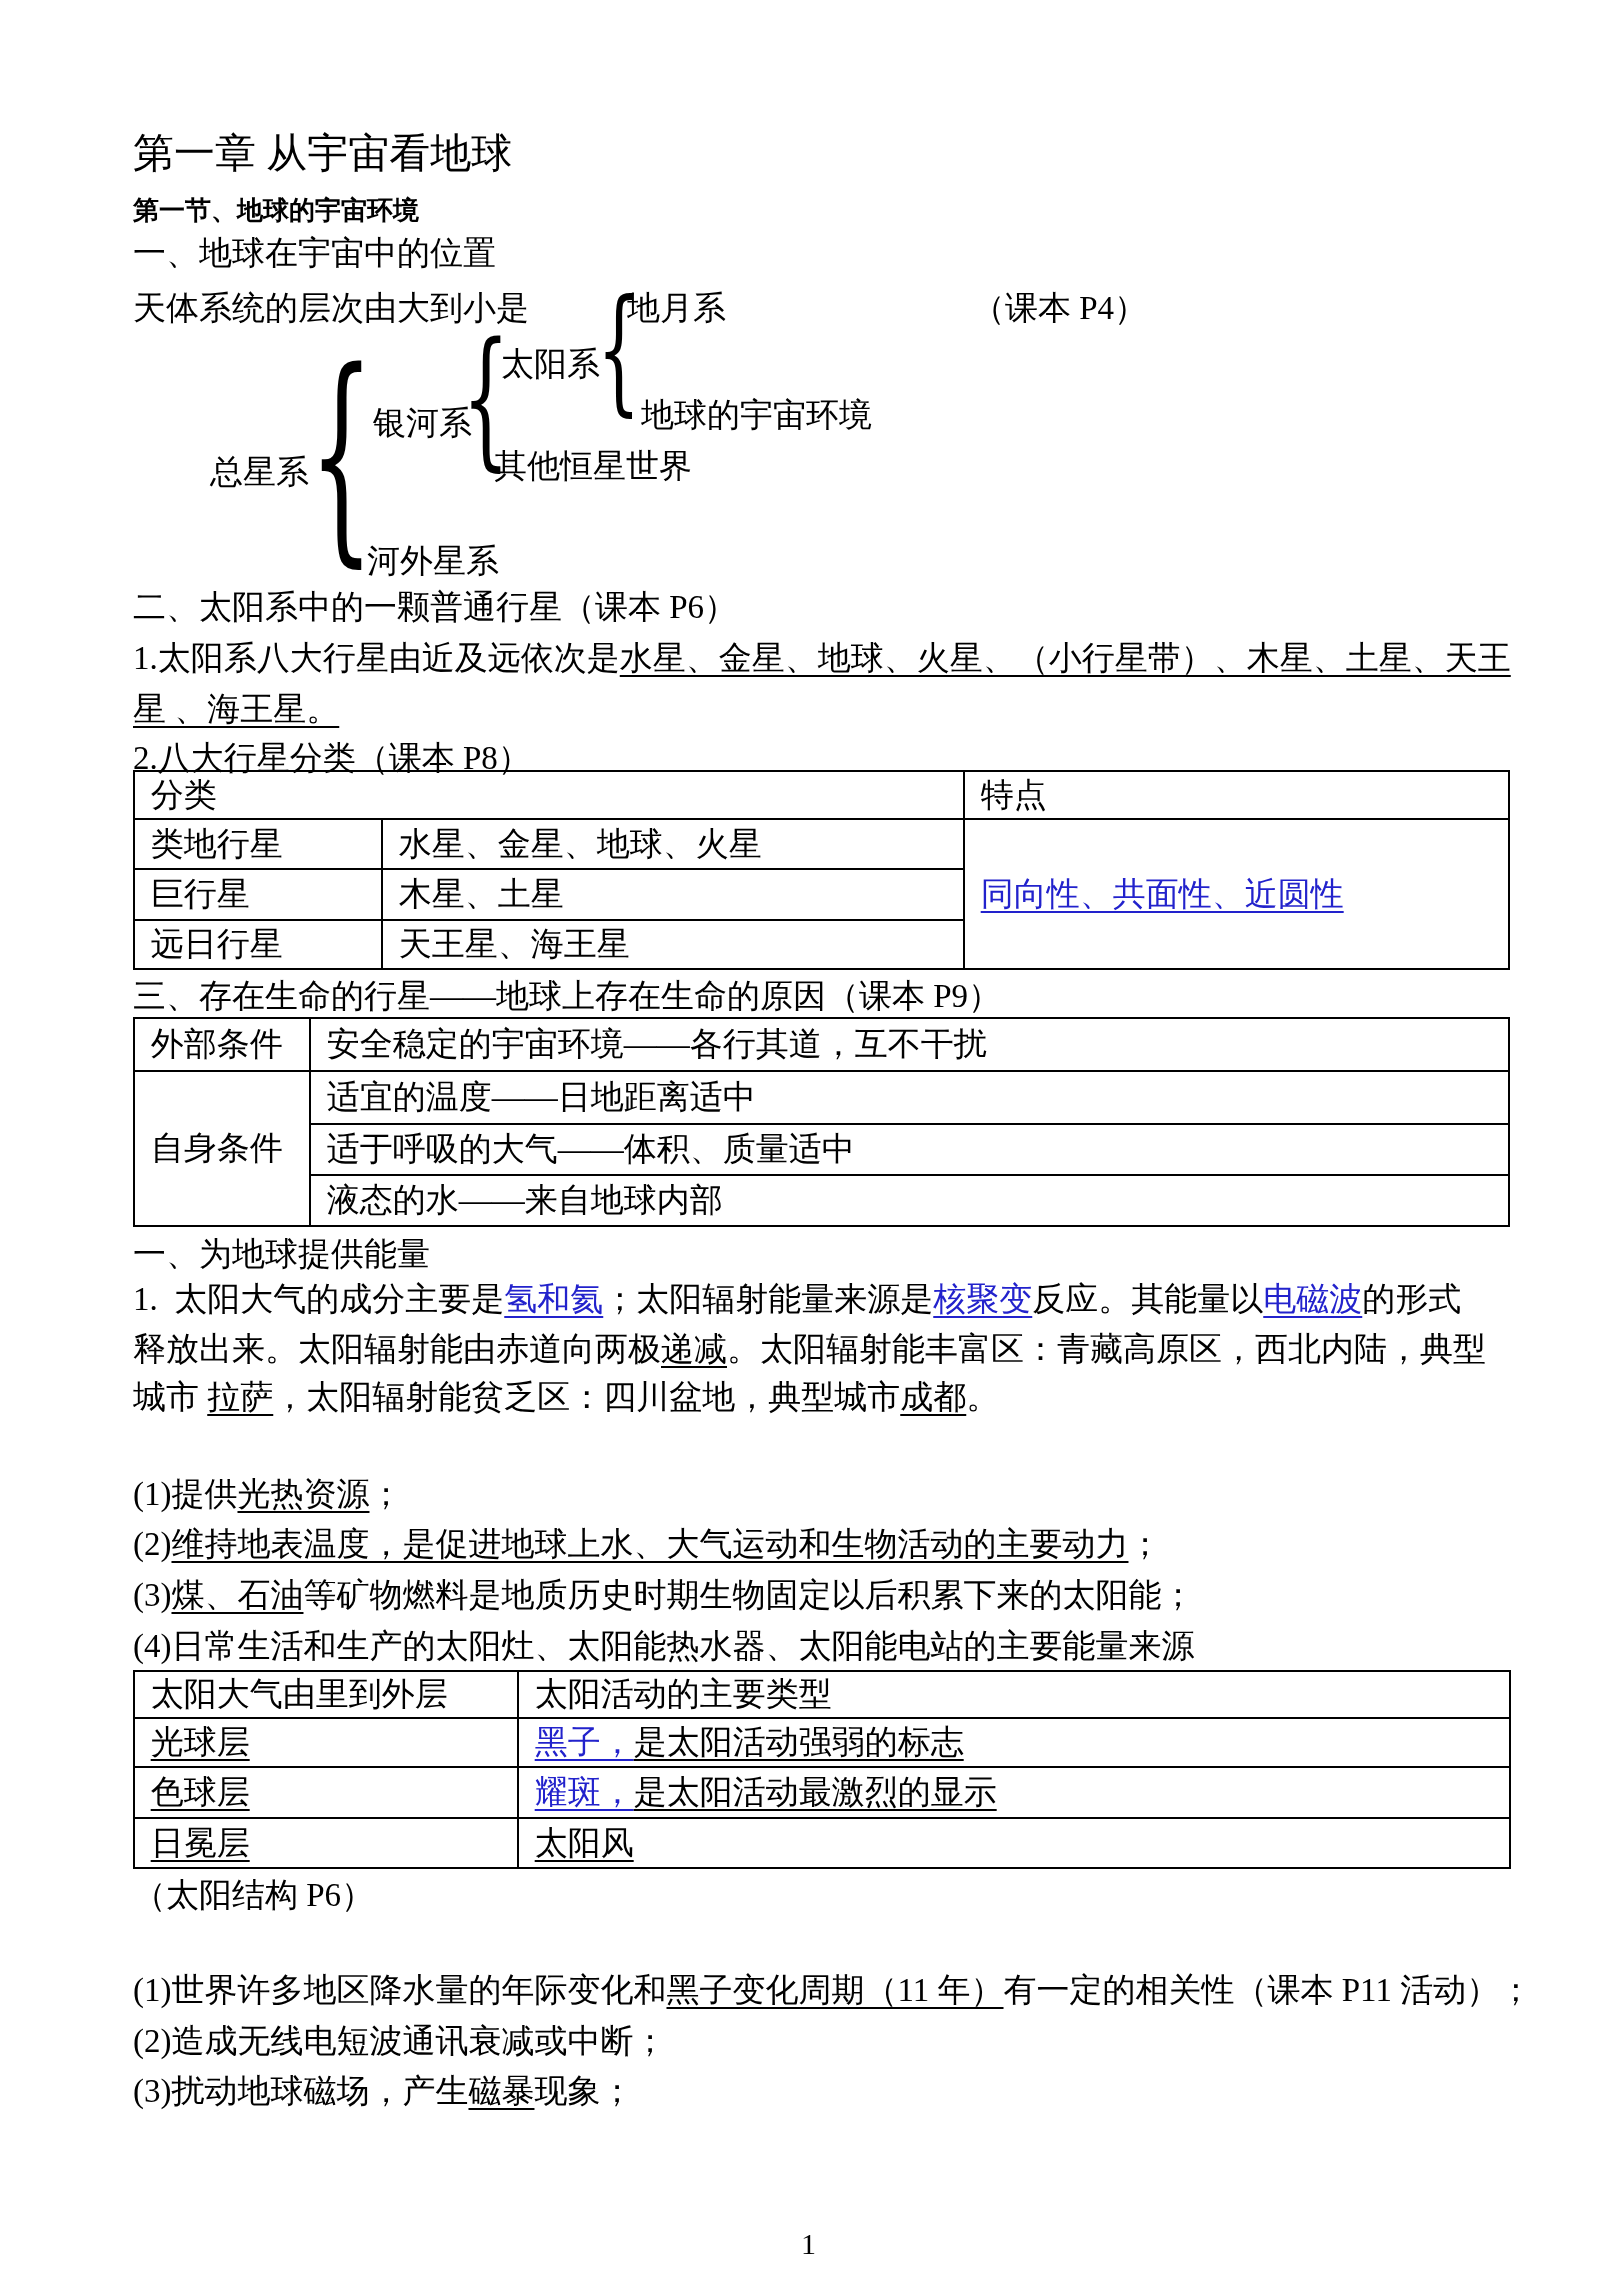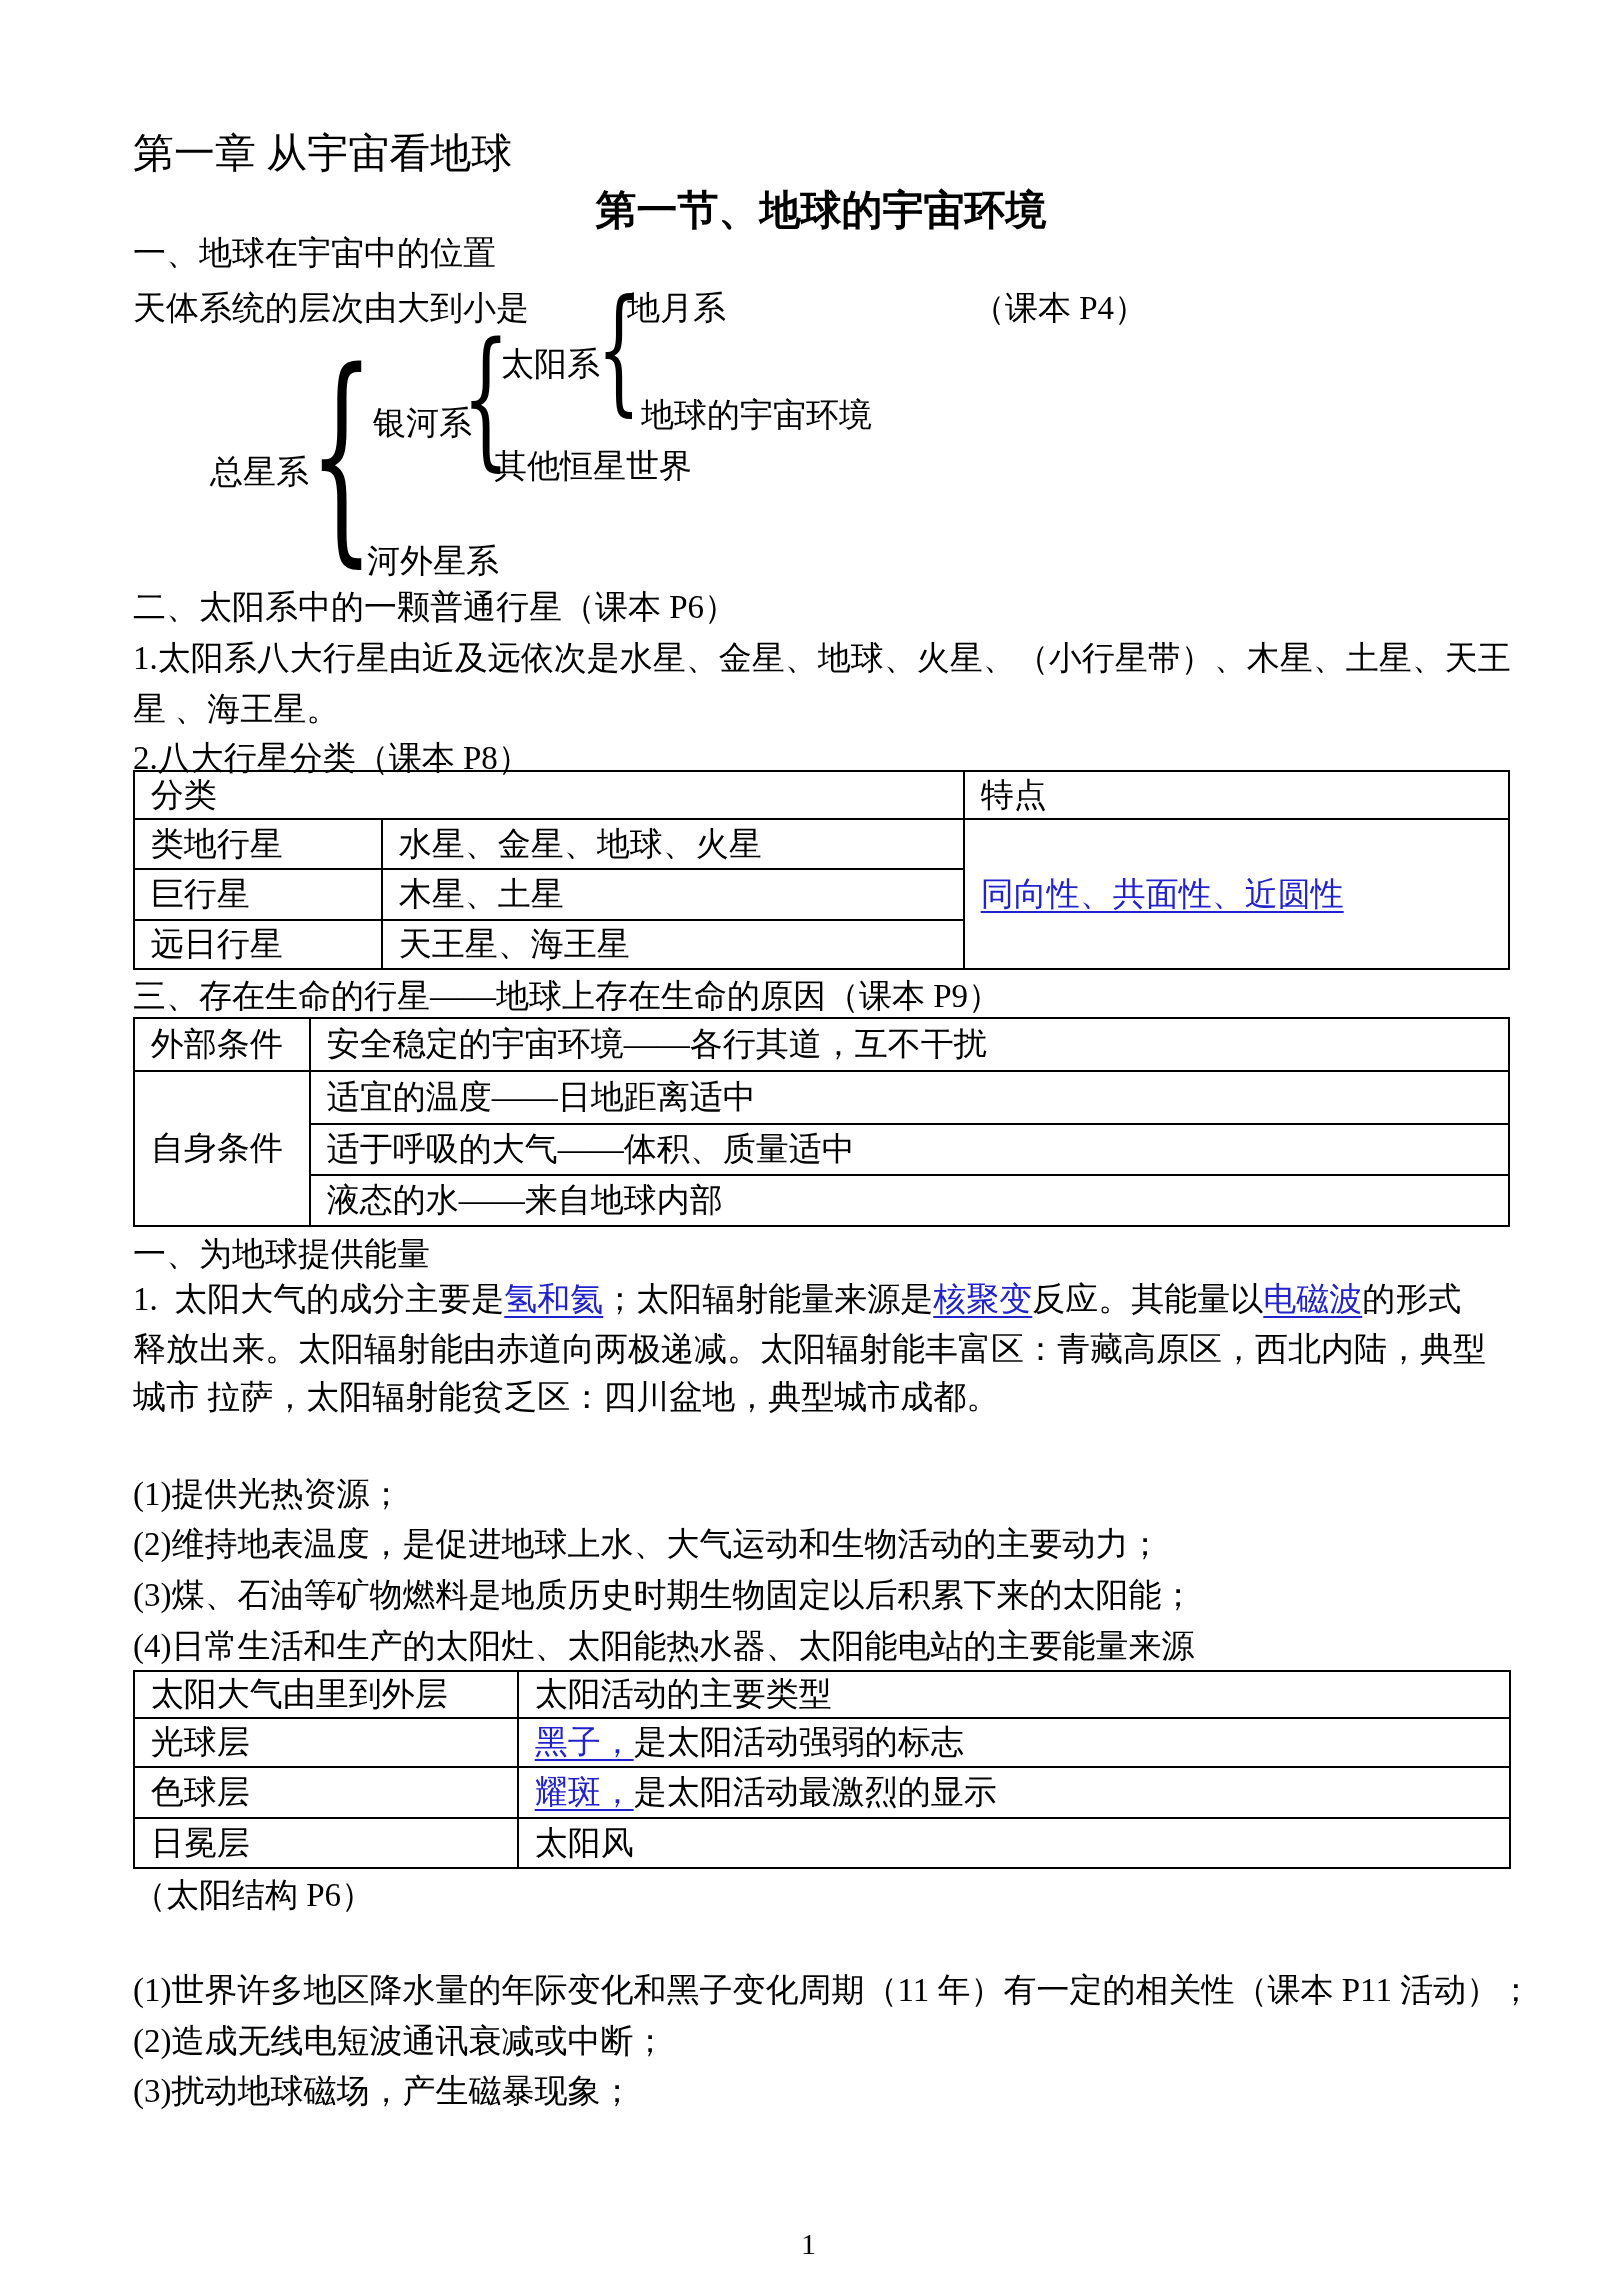--- a/index.html
+++ b/index.html
@@ -6,22 +6,22 @@
   html,body{margin:0;padding:0;}
   body{
     width:1617px;height:2284px;background:#ffffff;
     font-family:"Liberation Serif","DejaVu Serif",serif;
     color:var(--ink);
   }
   .page{position:relative;width:1617px;height:2284px;overflow:hidden;}
   .abs{position:absolute;left:133px;width:1376px;}
   .line{font-size:33px;line-height:41px;white-space:pre;}
   .h-chapter{font-size:41px;line-height:47px;font-weight:400;white-space:pre;}
-  .h-section{font-size:41px;line-height:47px;font-weight:700;text-align:center;white-space:pre;}
-  .u{text-decoration-thickness:2px;text-underline-offset:5.5px;margin-top:16px;}
+  .h-section{font-size:26px;line-height:47px;font-weight:700;text-align:left;white-space:pre;}
+  .u{text-decoration:underline;text-decoration-thickness:2px;text-underline-offset:5.5px;margin-top:16px;}
   .lk{color:var(--link);text-decoration:underline;text-decoration-thickness:2px;text-underline-offset:5.5px;}
   
   .diagram{position:absolute;left:133px;top:286px;width:1376px;height:307px;}
   .dlabel{position:absolute;font-size:33px;line-height:39px;white-space:pre;}
   .brace{
     position:absolute;font-family:"DejaVu Serif",serif;font-weight:400;
     line-height:0.9;transform-origin:left top;color:#000;
   }
   
   table.doc{border-collapse:collapse;width:1376px;table-layout:fixed;}

